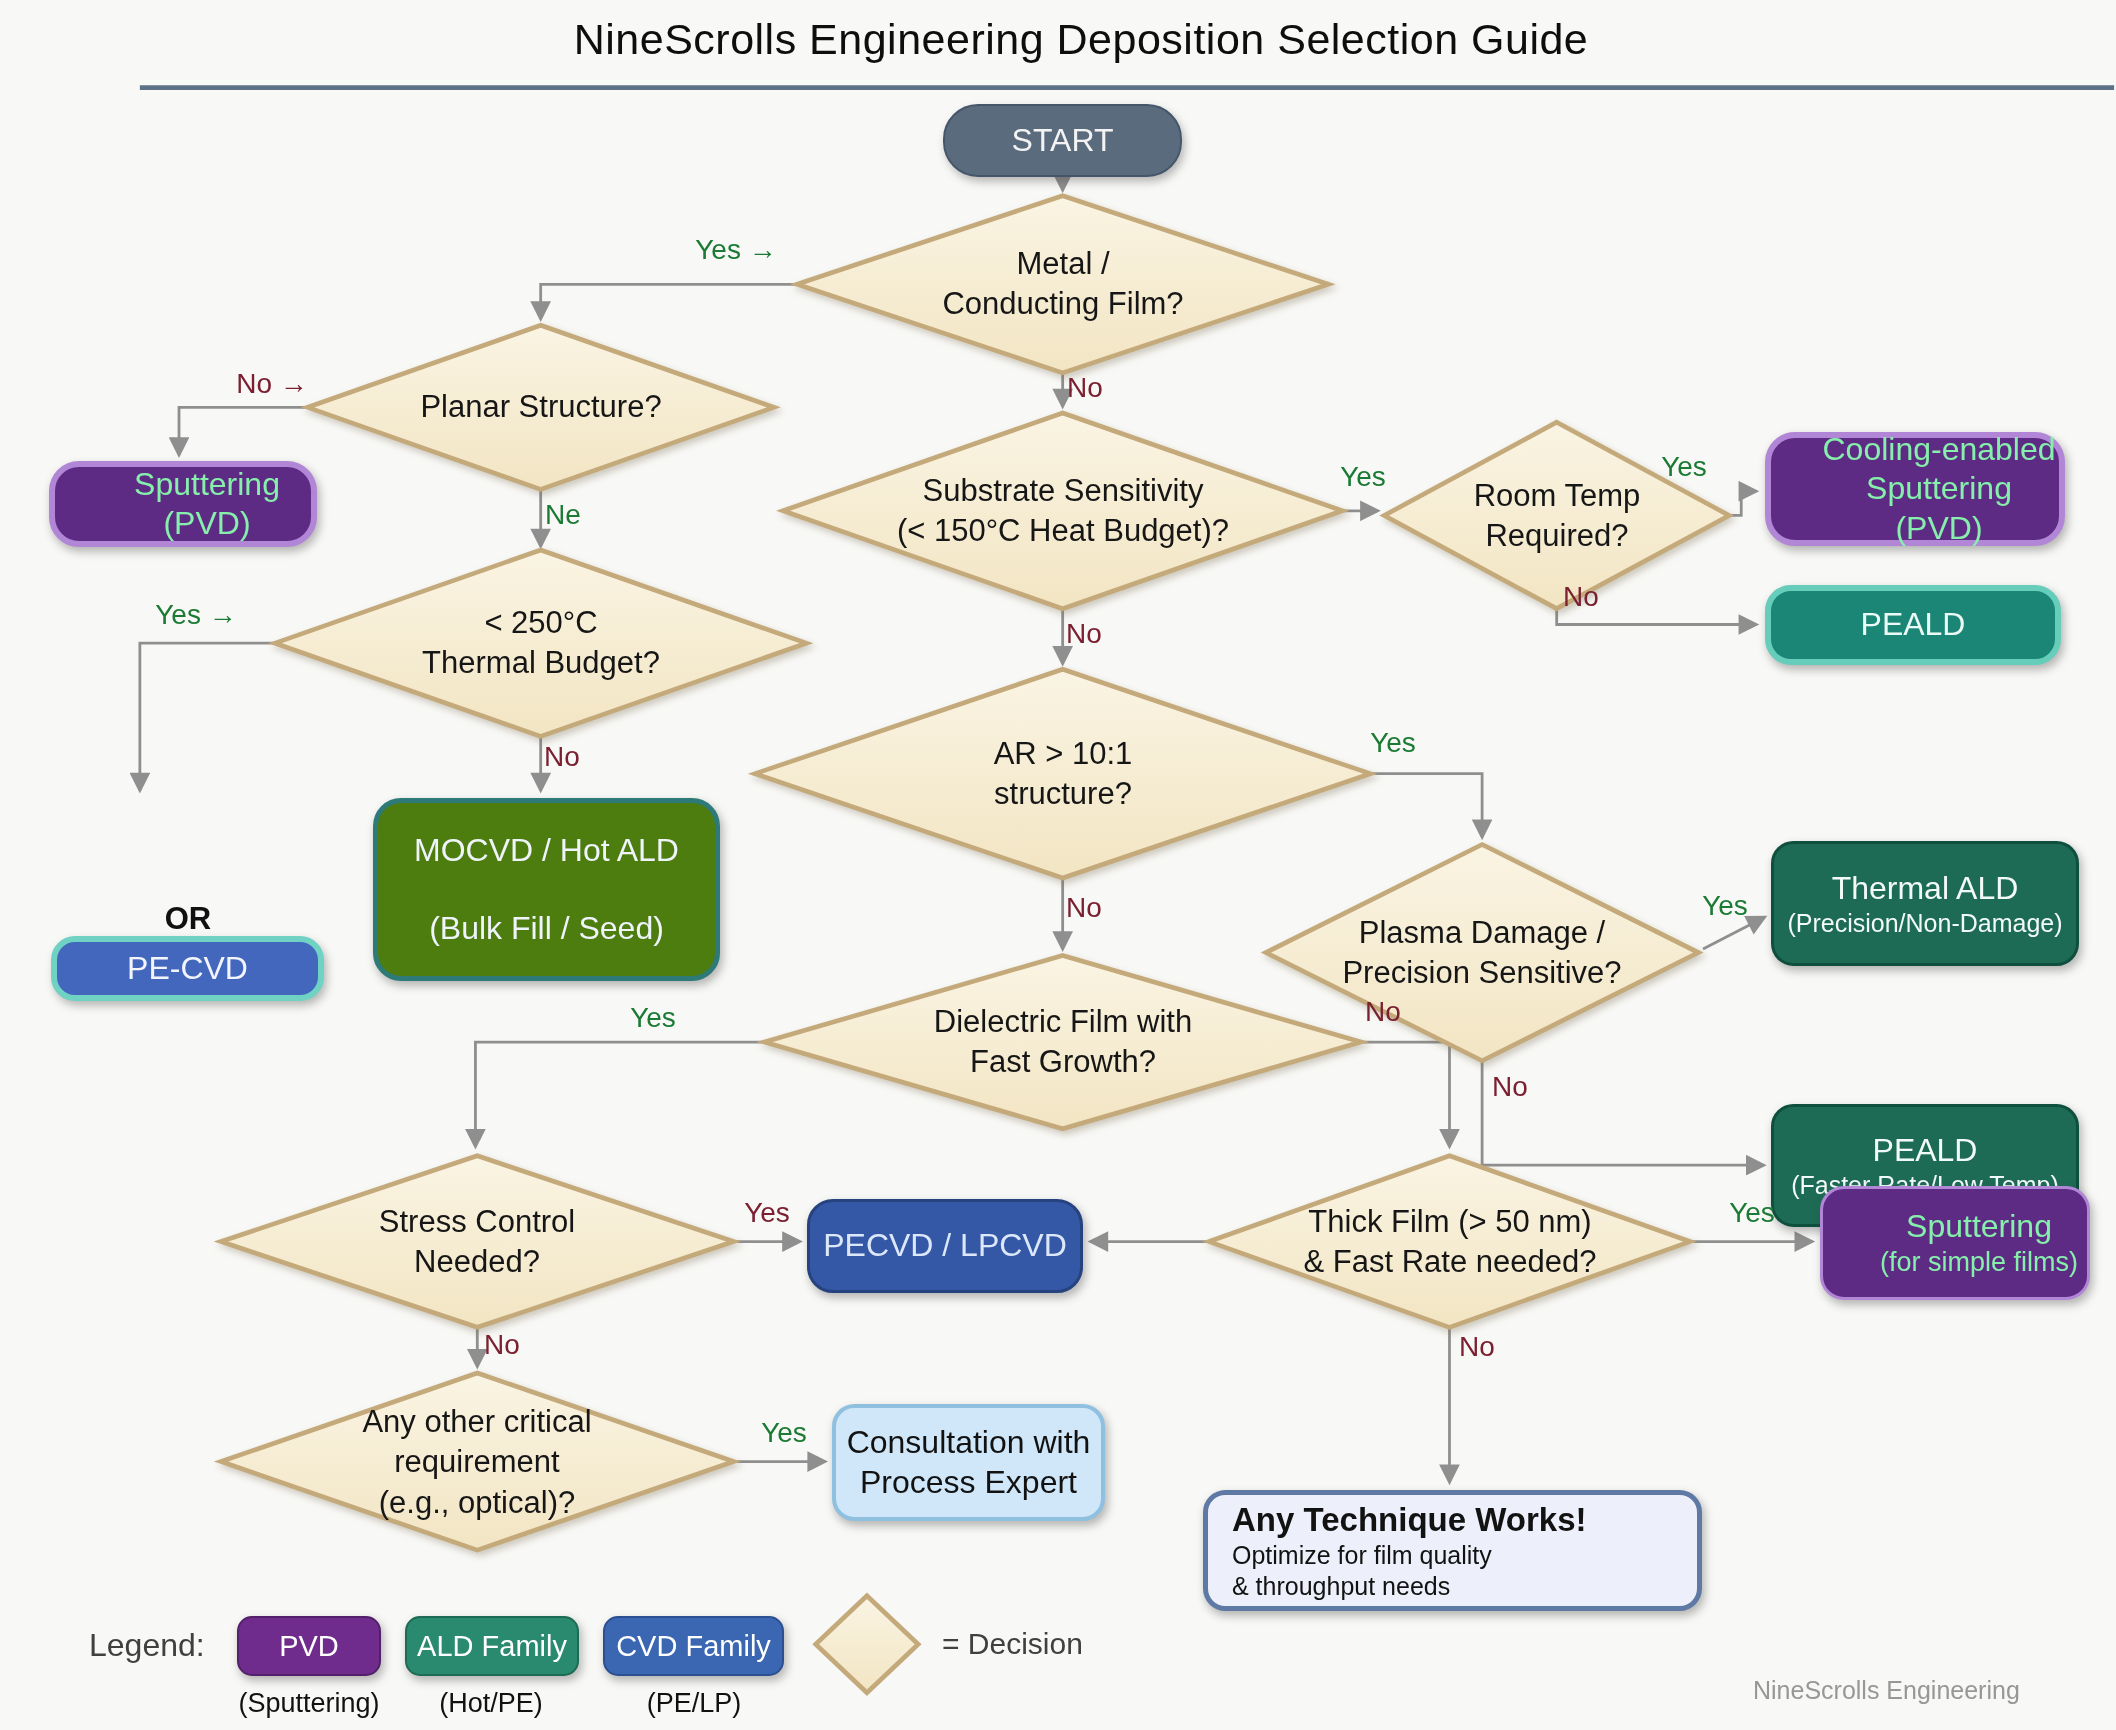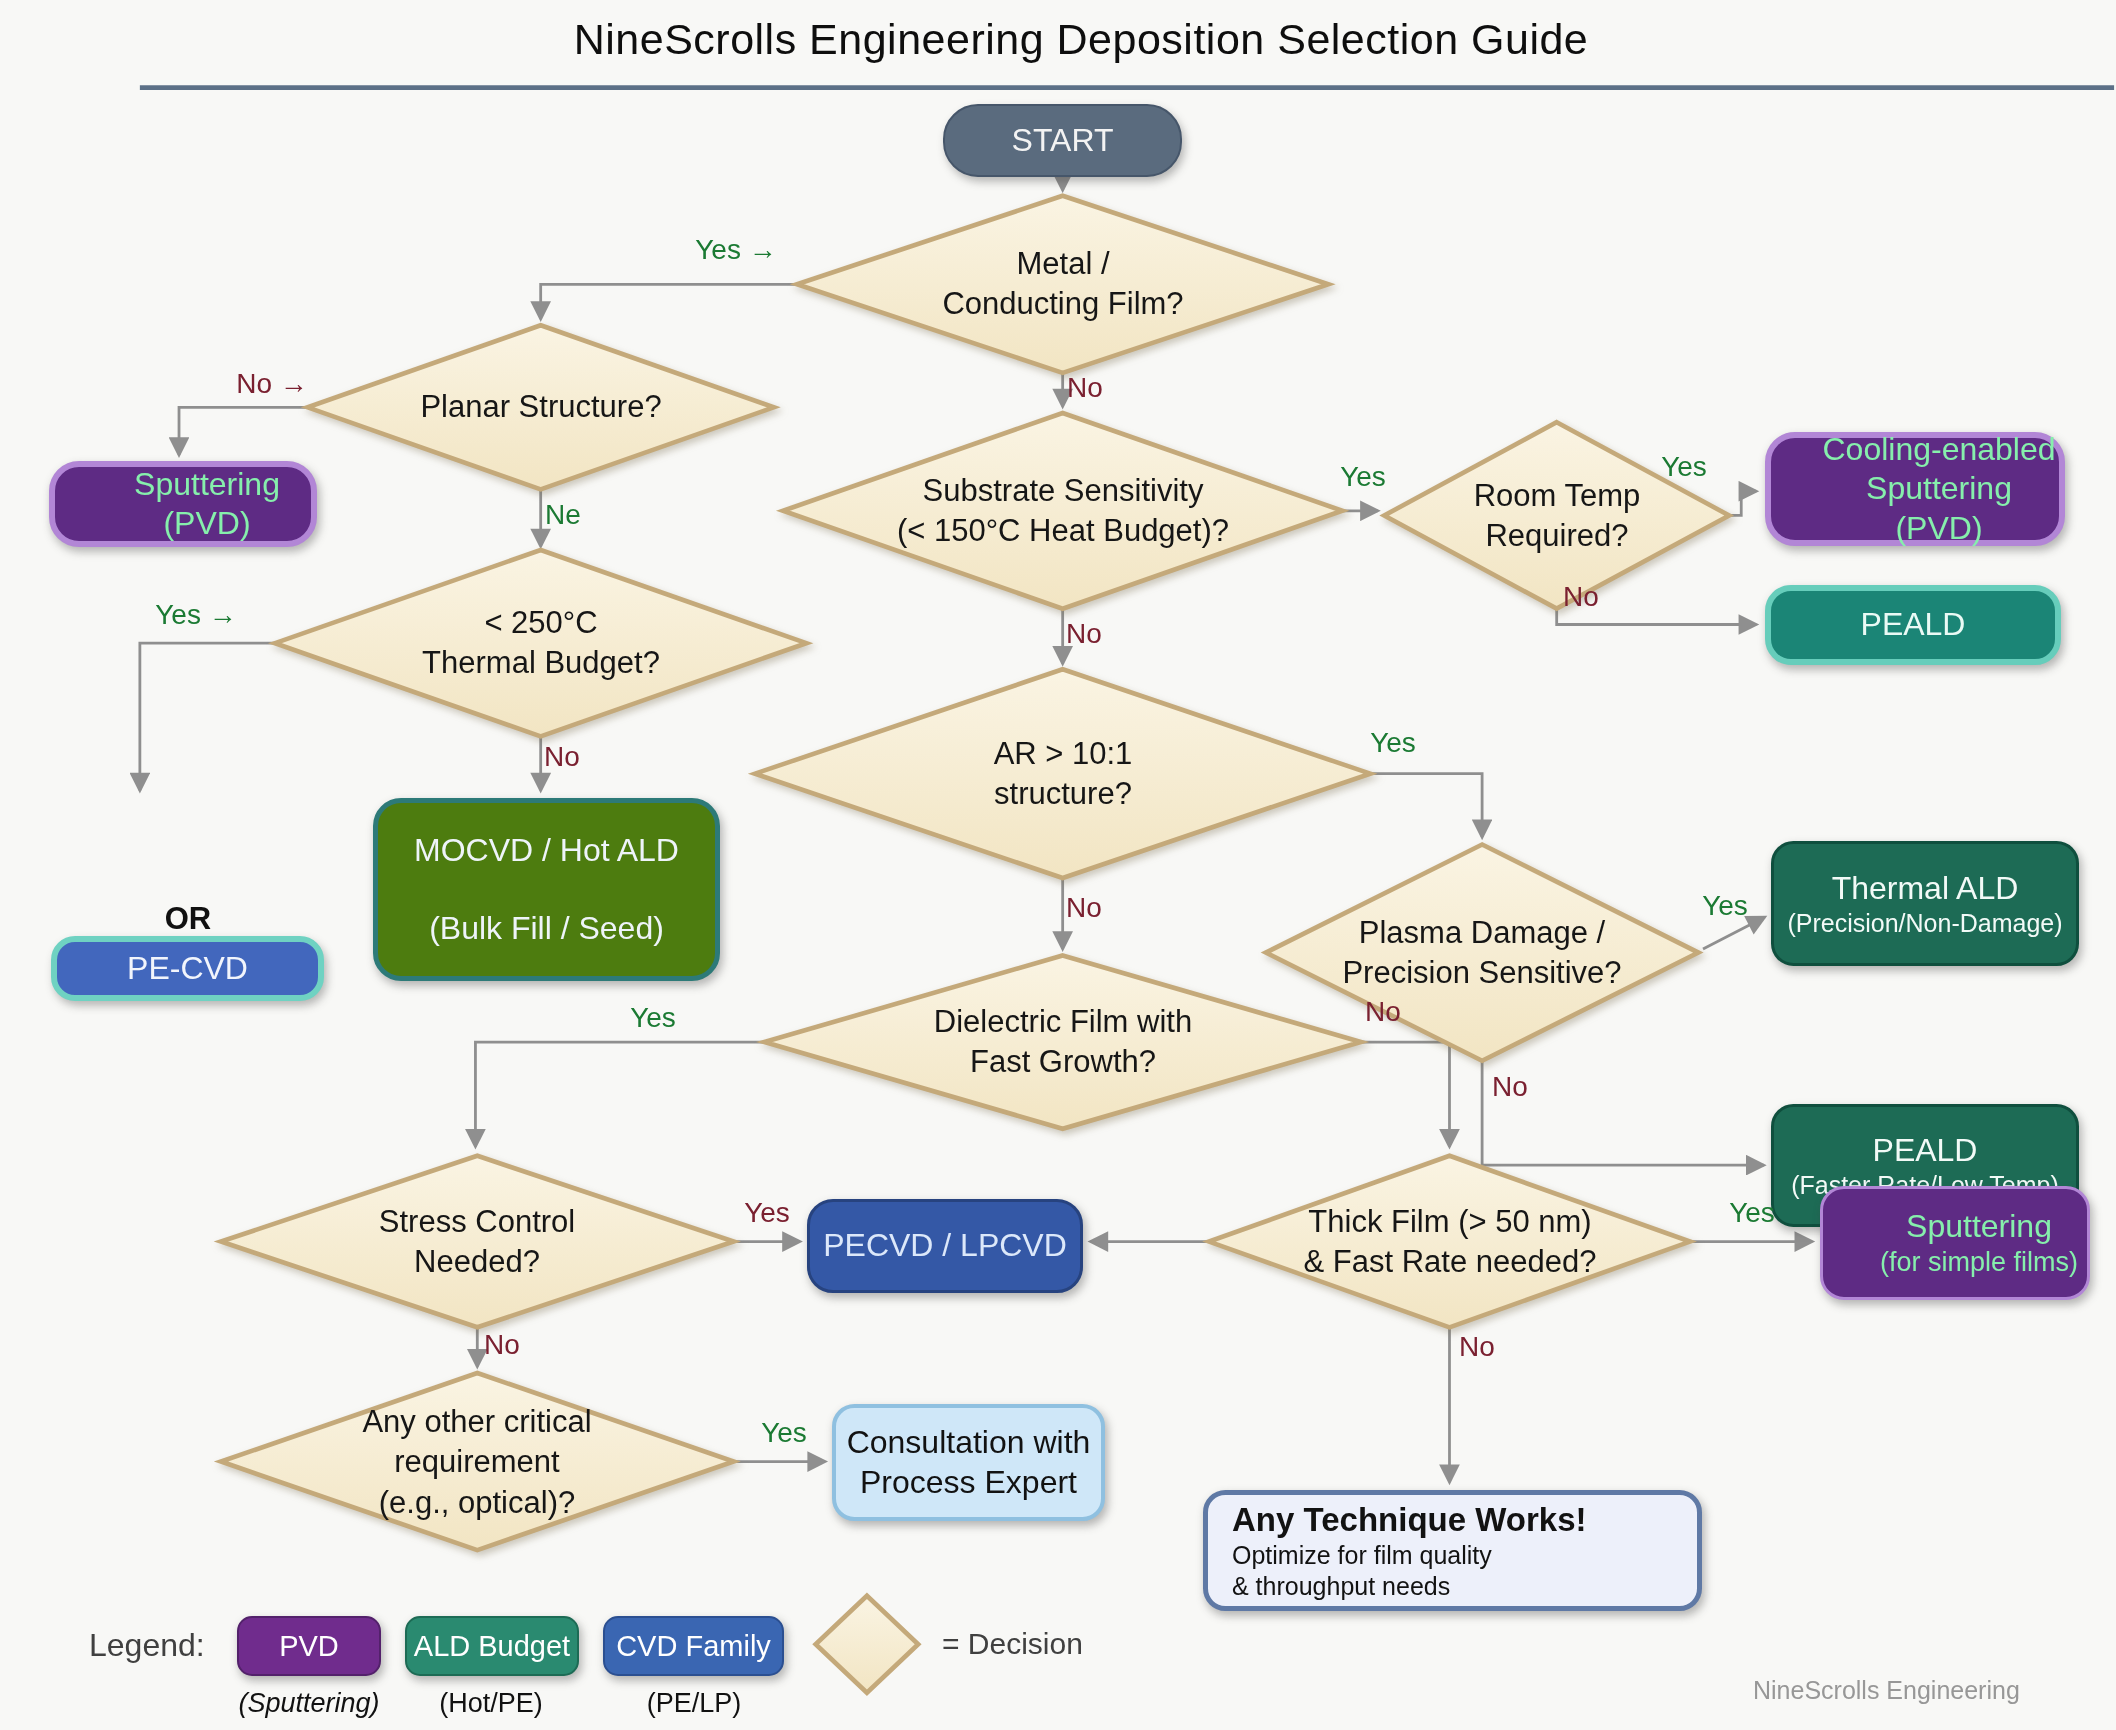--- a/index.html
+++ b/index.html
@@ -244,23 +244,23 @@
   <div class="lbl lbl-no" style="left:1383px;top:1012px;">No</div>
   <div class="lbl lbl-no" style="left:767px;top:1213px;">Yes</div>
   <div class="lbl lbl-no" style="left:502px;top:1345px;">No</div>
   <div class="lbl lbl-yes" style="left:1752px;top:1213px;">Yes</div>
   <div class="lbl lbl-no" style="left:1477px;top:1347px;">No</div>
   <div class="lbl lbl-yes" style="left:784px;top:1433px;">Yes</div>
 
   <div class="legend-label" style="left:89px;top:1645px;">Legend:</div>
 
   <div class="pill pill-pvd shadow" style="left:237px;top:1616px;width:144px;height:60px;">PVD</div>
-  <div class="legend-sub" style="left:309px;top:1703px;font-style:italic;">(Sputtering)</div>
-
-  <div class="pill pill-ald shadow" style="left:405px;top:1616px;width:174px;height:60px;">ALD Budget</div>
+  <div class="legend-sub" style="left:309px;top:1703px;">(Sputtering)</div>
+
+  <div class="pill pill-ald shadow" style="left:405px;top:1616px;width:174px;height:60px;">ALD Family</div>
   <div class="legend-sub" style="left:491px;top:1703px;">(Hot/PE)</div>
 
   <div class="pill pill-cvd shadow" style="left:603px;top:1616px;width:181px;height:60px;">CVD Family</div>
   <div class="legend-sub" style="left:694px;top:1703px;">(PE/LP)</div>
 
   <div class="legend-label" style="left:942px;top:1644px;font-size:30px;">= Decision</div>
 
   <div class="watermark" style="left:1753px;top:1676px;">NineScrolls Engineering</div>
 
 </div>

